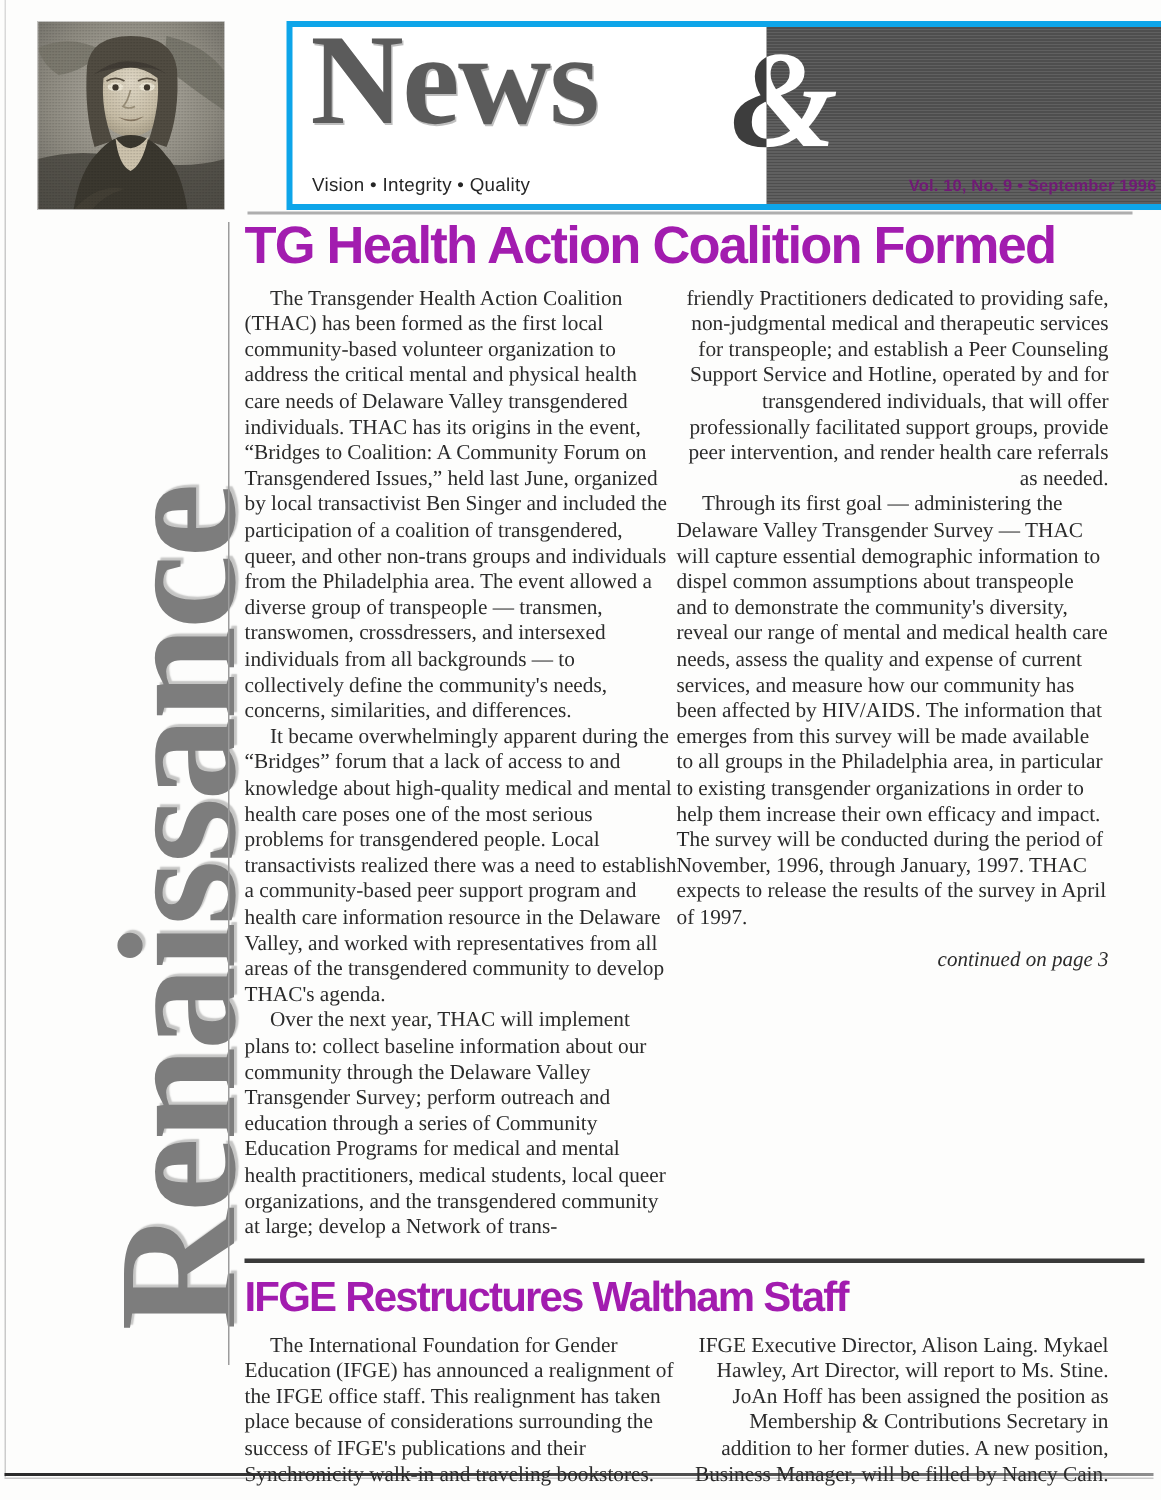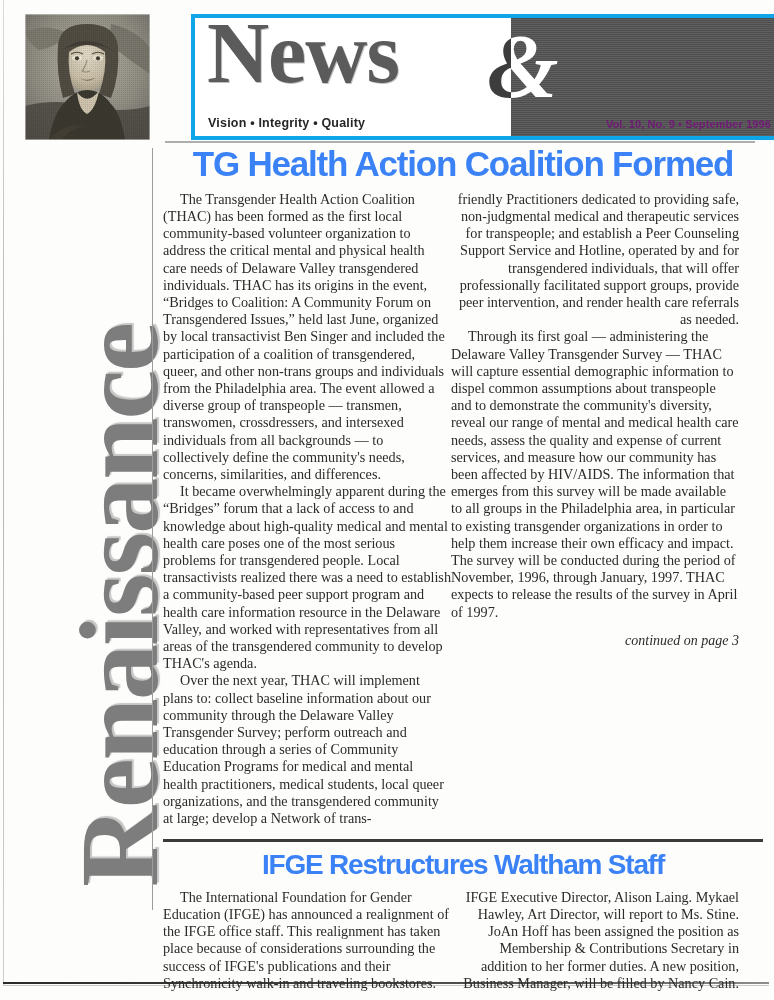--- a/index.html
+++ b/index.html
@@ -117,21 +117,21 @@
     font-weight: 700;
     color: #ffffff;
     line-height: 1;
     letter-spacing: 1px;
   }
   .tagline {
     position: absolute;
     left: 13px; bottom: 6px;
     font-family: "Liberation Sans", sans-serif;
     font-size: 12.5px;
-    font-weight: 700;
+    font-weight: 400;
     color: #262626;
     letter-spacing: .2px;
     z-index: 6;
   }
   .volline {
     position: absolute;
     right: 12px; bottom: 6px;
     font-family: "Liberation Sans", sans-serif;
     font-size: 11px;
     font-weight: 700;
@@ -174,25 +174,24 @@
   
   .content {
     position: absolute;
     left: 163px; top: 146px;
     width: 600px;
   }
 
   .headline {
     font-family: "Liberation Sans", sans-serif;
     font-weight: 700;
-    color: #3b82f6;
+    color: #a21caf;
     letter-spacing: -1.2px;
     line-height: 1.02;
     margin: 0;
-    text-align: center;
   }
   .headline-main { font-size: 35px; }
   .headline-sub  { font-size: 28px; }
 
   .cols {
     display: flex;
     margin-top: 9px;
   }
   .col { width: 288px; }
 

